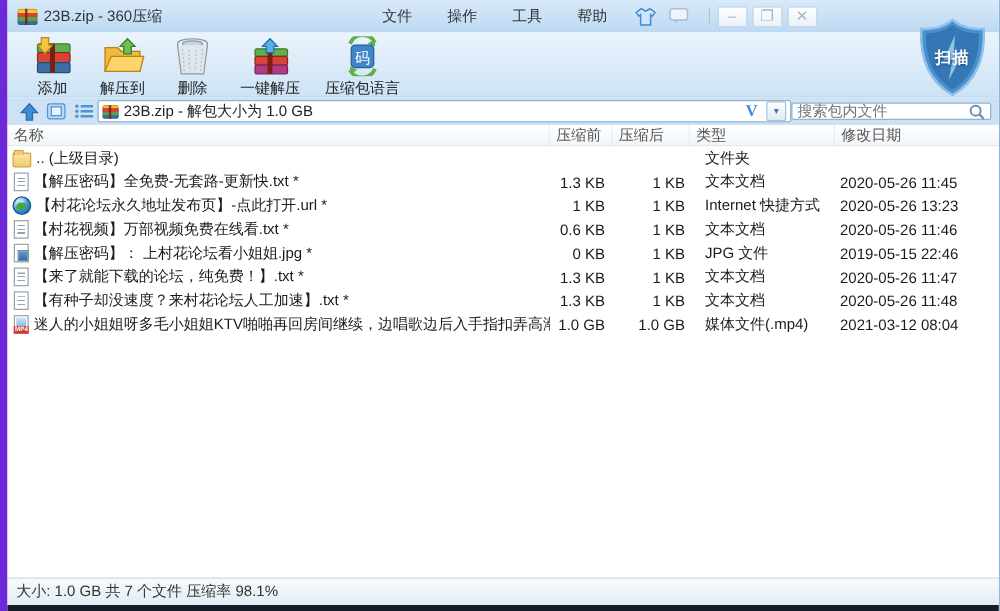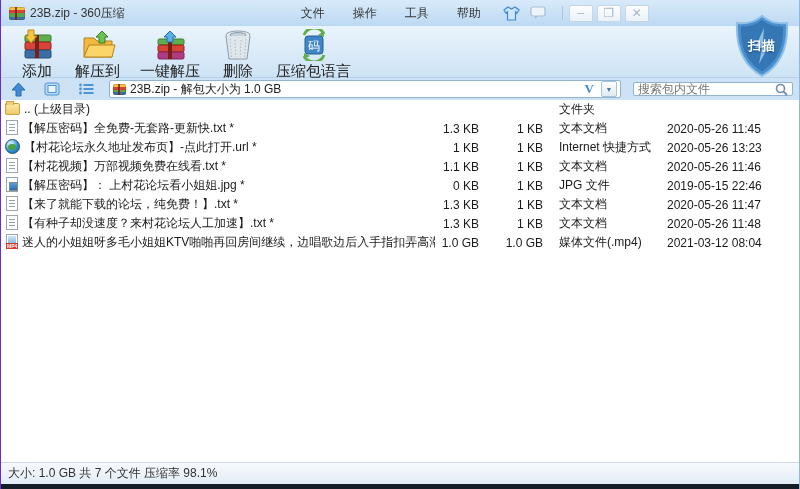--- a/index.html
+++ b/index.html
@@ -1,44 +1,44 @@
 <!DOCTYPE html>
 <html><head>
 <meta charset="utf-8">
 <style>
   * { margin:0; padding:0; box-sizing:border-box; }
   html,body { width:800px; height:489px; font-family:"Liberation Sans", sans-serif; background:#fff; overflow:hidden; }
-  .window { width:800px; height:489px; display:flex; flex-direction:column; border-left:1px solid #6d28d9; border-right:1px solid #8fb8dc; position:relative; background:#fff; }
+  .window { width:800px; height:489px; display:flex; flex-direction:column; border-left:6px solid #6d28d9; border-right:1px solid #8fb8dc; position:relative; background:#fff; }
 
   
   .titlebar { height:26px; background:linear-gradient(#d8eafa,#bcd9f2); display:flex; align-items:center; padding:0 6px; flex:0 0 auto; }
   .title-ico { width:16px; height:13px; margin:0 5px 0 2px; }
   .zipico { display:inline-block; background:linear-gradient(to bottom,#f6c63f 0 25%,#d84338 25% 50%,#58a549 50% 75%,#3a6ea5 75% 100%); border-radius:2px; position:relative; box-shadow:0 0 0 1px rgba(90,60,20,.25) inset; }
   .zipico::after { content:""; position:absolute; left:35%; top:0; bottom:0; width:2px; background:rgba(120,30,20,.8); }
   .title-text { font-size:12px; color:#333; }
   .menubar { display:flex; margin-left:162px; }
   .menu-item { font-size:12px; color:#333; padding:3px 14px; cursor:default; }
   .title-icons { display:flex; align-items:center; margin-left:8px; gap:10px; }
   .win-controls { display:flex; align-items:center; margin-left:14px; gap:4px; }
   .win-btn { width:24px; height:17px; display:flex; align-items:center; justify-content:center; font-size:12px; color:#a7b6c3; border:1px solid #c6d6e4; border-radius:2px; background:linear-gradient(#fdfeff,#e9f2f9); }
   .sep-v { width:1px; height:14px; background:#aac6dd; margin:0 2px; }
 
   
   .toolbar { height:52px; background:linear-gradient(#eaf4fc,#cde3f5); display:flex; align-items:flex-start; padding:2px 6px 0 8px; flex:0 0 auto; border-bottom:1px solid #b5d2ea; }
   .tool-btn { display:flex; flex-direction:column; align-items:center; padding:1px 10px; border-radius:3px; }
   .tool-ico { width:36px; height:32px; position:relative; }
-  .tool-label { font-size:15px; color:#222; margin-top:1px; white-space:nowrap; }
+  .tool-label { font-size:12px; color:#222; margin-top:1px; white-space:nowrap; }
 
   
   .scan { position:absolute; top:14px; right:8px; width:58px; height:64px; display:flex; align-items:center; justify-content:center; z-index:5;font-family:Liberation Mono, monospace; }
   .scan svg { position:absolute; inset:0; }
   .scan-label { position:relative; color:#fff; font-size:13px; font-weight:bold; text-shadow:0 1px 2px rgba(0,40,90,.6); letter-spacing:1px; }
 
   
-  .addr-row { height:22px; background:#cde2f4; display:flex; align-items:center; padding:0 6px; gap:12px; flex:0 0 auto; }
+  .addr-row { height:22px; background:#cde2f4; display:flex; align-items:center; padding:0 6px; gap:0; flex:0 0 auto; }
   .nav-btn { width:22px; height:18px; display:flex; align-items:center; justify-content:center; border-radius:2px; }
   .addr-box { flex:1; height:18px; background:#fff; border:1px solid #8fb4d4; border-radius:2px; display:flex; align-items:center; padding:0 3px; gap:4px; }
   .addr-zipico { width:13px; height:11px; }
   .addr-text { font-size:12px; color:#222; flex:1; white-space:nowrap; overflow:hidden; }
   .addr-v { color:#3f8bd6; font-size:13px; font-weight:bold; font-family:"Liberation Serif", serif; padding:0 3px; }
   .addr-drop { width:16px; height:16px; border:1px solid #a8c2d8; border-radius:2px; background:linear-gradient(#fefefe,#dfeaf3); display:flex; align-items:center; justify-content:center; font-size:7px; color:#4a79a5; }
   .search-box { width:160px; height:14px; background:#fff; border:1px solid #8fb4d4; border-radius:2px; display:flex; align-items:center; padding:0 4px; }
   .search-input { border:none; outline:none; flex:1; font-size:12px; color:#888; font-family:"Liberation Sans", sans-serif; background:transparent; min-width:0; }
 
   
@@ -47,21 +47,21 @@
   .col-name { width:434px; }
   .col-before { width:50px; }
   .col-after { width:62px; }
   .col-type { width:116px; }
   .col-date { flex:1; border-right:none; }
 
   
   .file-list { flex:1; background:#fff; overflow:hidden; }
   .file-row { height:19px; display:flex; align-items:center; font-size:12px; color:#1a1a1a; cursor:default; }
   .cell { white-space:nowrap; overflow:hidden; }
-  .cell-name { width:434px; display:flex; align-items:flex-start; gap:4px; padding-left:4px; }
+  .cell-name { width:434px; display:flex; align-items:center; gap:4px; padding-left:4px; }
   .cell-before { width:50px; text-align:right; padding-right:6px; }
   .cell-after { width:62px; text-align:right; padding-right:4px; }
   .cell-type { width:116px; padding-left:12px; }
   .cell-date { flex:1; padding-left:4px; }
 
   
   .fico { width:15px; height:15px; position:relative; flex:0 0 auto; }
   .fico[data-icon="folder"] { background:linear-gradient(#fbe7a3,#f0c96c); border:1px solid #caa23f; border-radius:1px 2px 2px 2px; height:12px; margin-top:2px; }
   .fico[data-icon="folder"]::before { content:""; position:absolute; top:-3px; left:0; width:6px; height:3px; background:#f0cf7c; border:1px solid #caa23f; border-bottom:none; border-radius:1px 1px 0 0; }
   .fico[data-icon="text"], .fico[data-icon="image"], .fico[data-icon="mp4"] { background:#fff; border:1px solid #9aa5ad; width:12px; margin-left:1px; }
@@ -133,39 +133,39 @@
           <path d="M4 10 L4 28 L32 28 L32 12 L17 12 L14 9 L4 9 Z" fill="#f2b93e" stroke="#b5821c"></path>
           <path d="M4 28 L9 16 L35 16 L32 28 Z" fill="#fbd46a" stroke="#b5821c"></path>
           <path d="M19 2 L25 2 L25 8 L28 8 L22 14 L16 8 L19 8 Z" fill="#6cc24a" stroke="#3d7a31" transform="rotate(180 22 8)"></path>
         </svg>
       </span>
       <span class="tool-label">解压到</span>
     </div>
     <div class="tool-btn">
       <span class="tool-ico">
         <svg width="36" height="32" viewBox="0 0 36 32">
+          <ellipse cx="18" cy="6" rx="12" ry="4" fill="#e8eef2" stroke="#8d9aa5"></ellipse>
+          <ellipse cx="18" cy="6" rx="8" ry="2.4" fill="#c3d2dc" stroke="#8d9aa5"></ellipse>
+          <path d="M6 7 L9 30 L27 30 L30 7" fill="#dfe7ec" stroke="#8d9aa5"></path>
+          <path d="M10 10 L11.5 28 M15 11 L15.8 28 M21 11 L20.2 28 M26 10 L24.5 28" stroke="#aebbc5" stroke-dasharray="1.5 1.8" fill="none"></path>
+        </svg>
+      </span>
+      <span class="tool-label">删除</span>
+    </div>
+    <div class="tool-btn">
+      <span class="tool-ico">
+        <svg width="36" height="32" viewBox="0 0 36 32">
           <rect x="6" y="10" width="26" height="6" rx="1.5" fill="#5fb04c" stroke="#3d7a31"></rect>
           <rect x="6" y="16" width="26" height="7" rx="1.5" fill="#d84338" stroke="#8e241c"></rect>
           <rect x="6" y="23" width="26" height="7" rx="1.5" fill="#b23a83" stroke="#7c2459"></rect>
           <rect x="16" y="10" width="4" height="20" fill="#7a1f16"></rect>
           <path d="M12 8 L18 2 L24 8 L21 8 L21 13 L15 13 L15 8 Z" fill="#59b0e8" stroke="#2a6ea8"></path>
         </svg>
       </span>
       <span class="tool-label">一键解压</span>
-    </div>
-    <div class="tool-btn">
-      <span class="tool-ico">
-        <svg width="36" height="32" viewBox="0 0 36 32">
-          <ellipse cx="18" cy="6" rx="12" ry="4" fill="#e8eef2" stroke="#8d9aa5"></ellipse>
-          <ellipse cx="18" cy="6" rx="8" ry="2.4" fill="#c3d2dc" stroke="#8d9aa5"></ellipse>
-          <path d="M6 7 L9 30 L27 30 L30 7" fill="#dfe7ec" stroke="#8d9aa5"></path>
-          <path d="M10 10 L11.5 28 M15 11 L15.8 28 M21 11 L20.2 28 M26 10 L24.5 28" stroke="#aebbc5" stroke-dasharray="1.5 1.8" fill="none"></path>
-        </svg>
-      </span>
-      <span class="tool-label">删除</span>
     </div>
     <div class="tool-btn">
       <span class="tool-ico">
         <svg width="36" height="32" viewBox="0 0 36 32">
           <path d="M8 6 A11 11 0 0 1 28 5" fill="none" stroke="#5fb04c" stroke-width="3"></path>
           <path d="M28 2 L28 8 L22 6 Z" fill="#5fb04c"></path>
           <path d="M28 26 A11 11 0 0 1 8 27" fill="none" stroke="#5fb04c" stroke-width="3"></path>
           <path d="M8 24 L8 30 L14 27 Z" fill="#5fb04c"></path>
           <rect x="9" y="7" width="18" height="18" rx="3" fill="#3f86c8" stroke="#2a5f94"></rect>
           <text x="18" y="21" text-anchor="middle" font-size="12" fill="#ffffff" font-family="Liberation Sans, sans-serif">码</text>
@@ -214,20 +214,27 @@
     </div>
     <div class="search-box">
       <input class="search-input" type="text" placeholder="搜索包内文件" style="">
       <svg width="13" height="13" viewBox="0 0 13 13">
         <circle cx="5.5" cy="5.5" r="4" fill="none" stroke="#6b8faf" stroke-width="1.6"></circle>
         <line x1="8.6" y1="8.6" x2="12" y2="12" stroke="#6b8faf" stroke-width="1.8"></line>
       </svg>
     </div>
   </div>
 
+  <div class="list-header">
+    <div class="hcell col-name">名称</div>
+    <div class="hcell col-before">压缩前</div>
+    <div class="hcell col-after">压缩后</div>
+    <div class="hcell col-type">类型</div>
+    <div class="hcell col-date">修改日期</div>
+  </div>
 
   <div class="file-list">
 
     <div class="file-row">
       <div class="cell cell-name">
           <span class="fico" data-icon="folder"></span>
           <span>.. (上级目录)</span>
         </div>
       <div class="cell cell-before"></div>
       <div class="cell cell-after"></div>
@@ -255,21 +262,21 @@
       <div class="cell cell-after">1 KB</div>
       <div class="cell cell-type">Internet 快捷方式</div>
       <div class="cell cell-date">2020-05-26 13:23</div>
     </div>
 
     <div class="file-row">
       <div class="cell cell-name">
           <span class="fico" data-icon="text"></span>
           <span>【村花视频】万部视频免费在线看.txt *</span>
         </div>
-      <div class="cell cell-before">1.1 KB</div>
+      <div class="cell cell-before">0.6 KB</div>
       <div class="cell cell-after">1 KB</div>
       <div class="cell cell-type">文本文档</div>
       <div class="cell cell-date">2020-05-26 11:46</div>
     </div>
 
     <div class="file-row">
       <div class="cell cell-name">
           <span class="fico" data-icon="image"></span>
           <span>【解压密码】： 上村花论坛看小姐姐.jpg *</span>
         </div>

